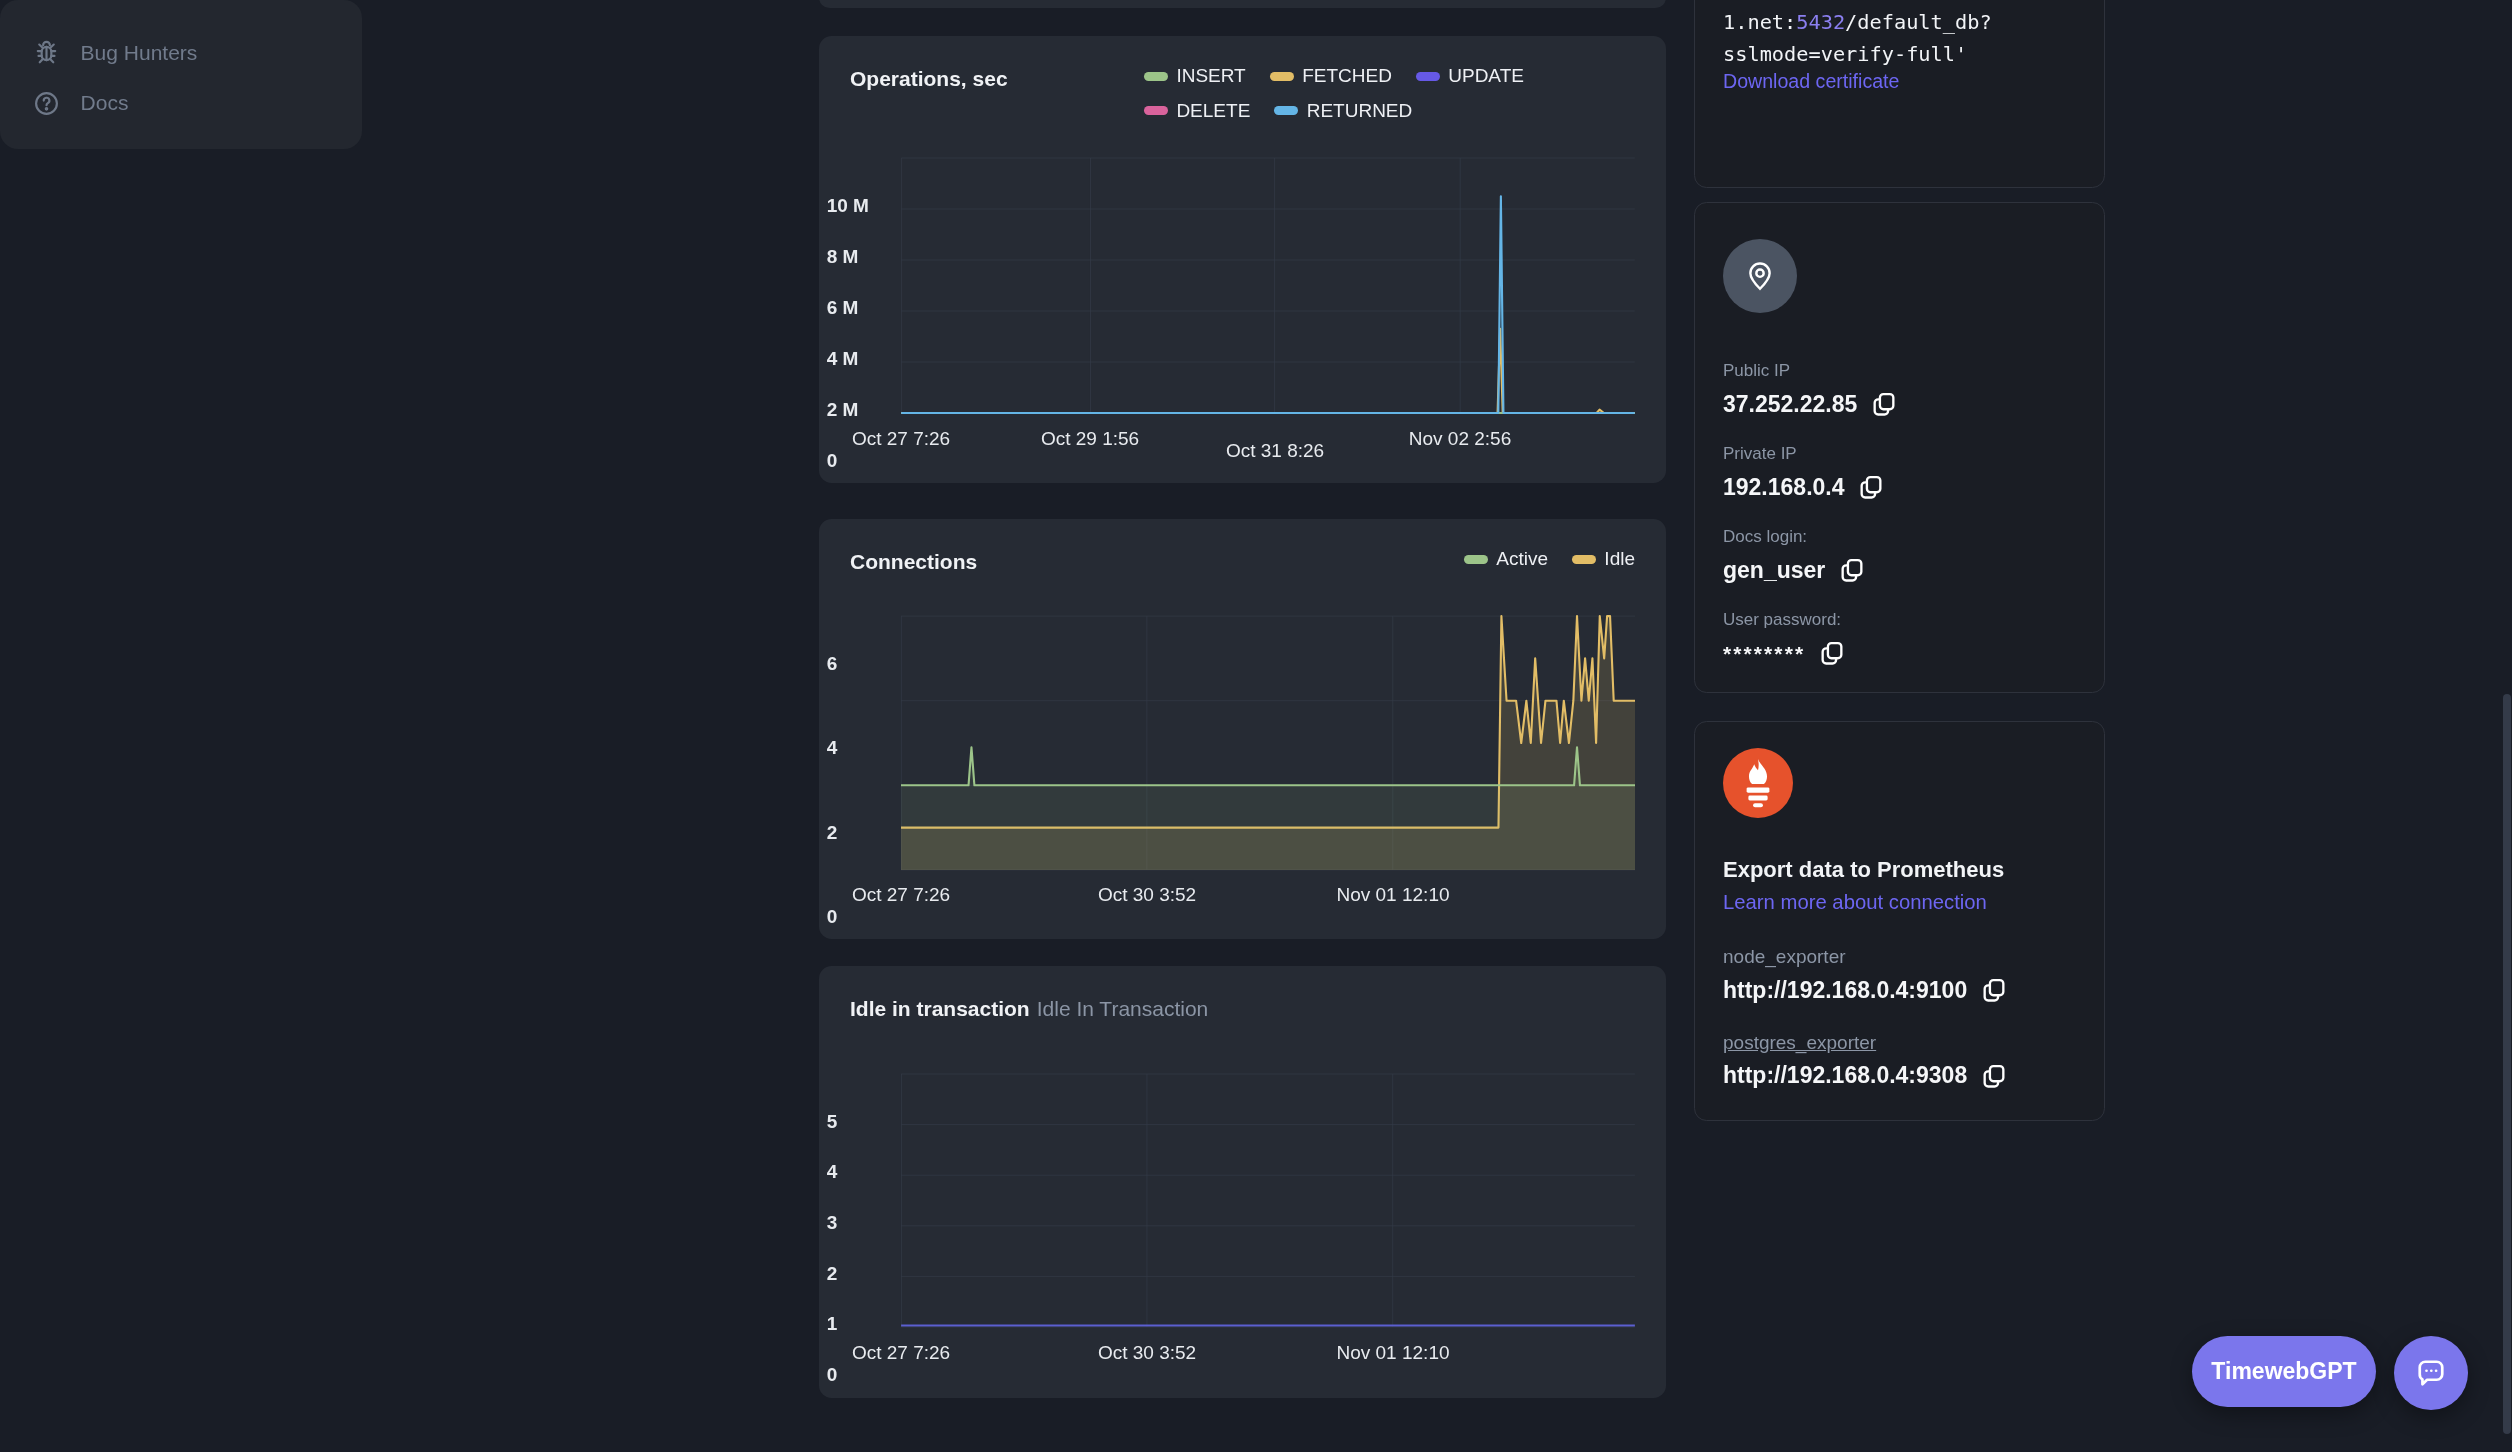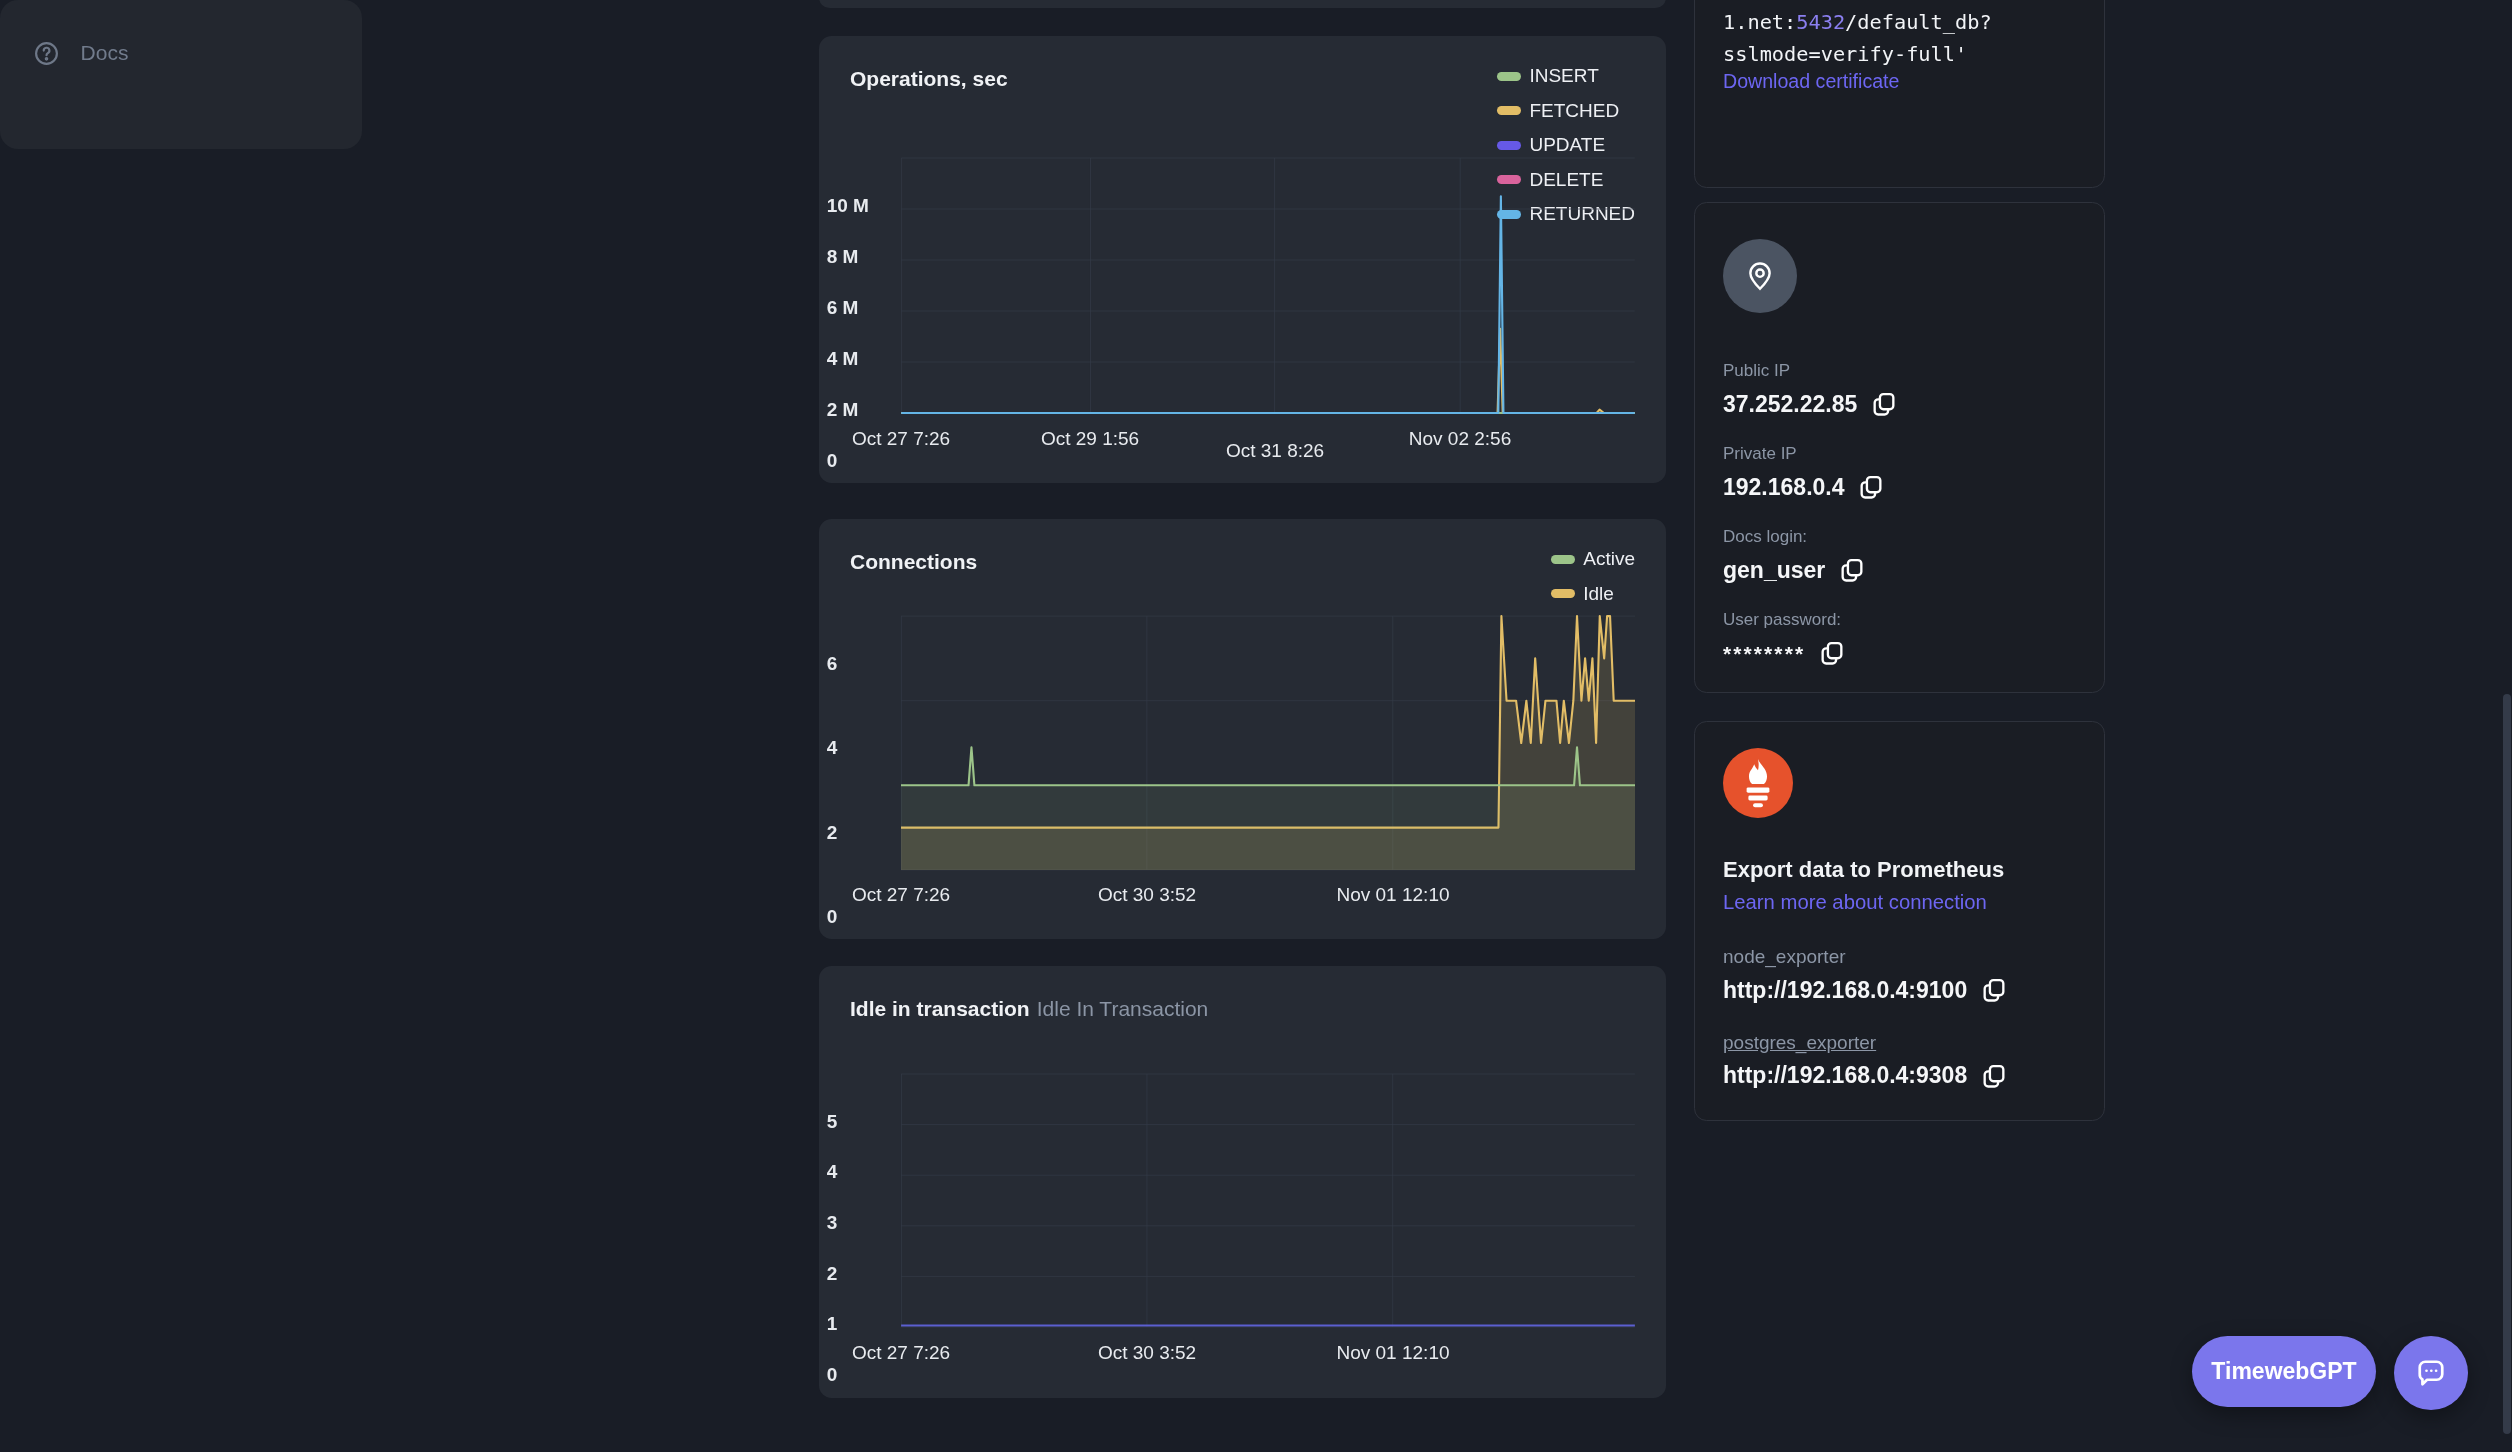--- a/index.html
+++ b/index.html
@@ -18,21 +18,21 @@
     background:#23272f; padding:28px 0 0 32px; overflow:hidden; }
   .side-row { display:flex; align-items:center; height:50px; gap:19.6px; color:#717b8c; font-size:21px; cursor:pointer; }
   .side-row svg { width:29px; height:29px; flex:none; }
 
   
   .top-sliver { left:819px; top:-12.6px; width:847px; height:21px; }
   .chart-panel { left:819px; width:847px; }
   .chart-title { position:absolute; left:31px; top:31px; font-size:21px; font-weight:700; color:#f0f2f5; white-space:nowrap; }
   .chart-title .sub { font-weight:400; color:#8b95a5; margin-left:7px; }
   .legend { position:absolute; right:31px; top:29px; display:flex; flex-wrap:wrap; justify-content:flex-start;
-    column-gap:24px; row-gap:12.6px; max-width:491px;flex-direction:column; }
+    column-gap:24px; row-gap:12.6px; max-width:491px; }
   .legend-item { display:flex; align-items:center; gap:8.4px; font-size:19px; color:#eef0f4; }
   .legend-chip { width:24px; height:9px; border-radius:4.9px; flex:none; }
   .y-label { position:absolute; width:67px; text-align:left; font-size:19px; font-weight:700; color:#e8ebef; line-height:22.4px;margin-top:48px; }
   .x-label { position:absolute; transform:translateX(-50%); font-size:19px; font-weight:500; color:#e8ebef; white-space:nowrap; line-height:24px; }
 
   
   .conn-panel { left:1694px; top:-31px; width:411px; height:219px; padding:36px 25px 0 28px; }
   .code { font-family:"DejaVu Sans Mono", monospace; font-size:20.3px; line-height:32px; color:#f2f4f7; white-space:nowrap; }
   .code .port { color:#8b7ff0; }
   .note { margin-top:27px; font-size:19px; line-height:27px; color:#97a1b1; max-width:329px; }
@@ -65,20 +65,28 @@
     background:#7b76ec; display:flex; align-items:center; justify-content:center; cursor:pointer;
     box-shadow:0 7px 21px rgba(0,0,0,.35); }
   .chat-btn svg { width:36px; height:36px; }
 
   .scroll-thumb { position:absolute; left:2503px; top:694px; width:7.7px; height:740px; border-radius:4.2px; background:#343b49; }
 </style>
 </head>
 <body>
 
 <div class="sidebar-panel">
+  <div class="side-row">
+    <svg viewBox="0 0 24 24" fill="none" stroke="#6e7888" stroke-width="1.8" stroke-linecap="round">
+      <path d="M9.2 5.2a2.8 2.8 0 0 1 5.6 0"></path>
+      <rect x="8" y="6.5" width="8" height="11" rx="4"></rect>
+      <path d="M12 6.5v11M8 10H4.8M8 14H5.4M16 10h3.2M16 14h2.6M8.6 7 6 4.6M15.4 7 18 4.6M8.6 17l-2.2 2.3M15.4 17l2.2 2.3"></path>
+    </svg>
+    <span>Bug Hunters</span>
+  </div>
   <div class="side-row">
     <svg viewBox="0 0 24 24" fill="none" stroke="#6e7888" stroke-width="1.8" stroke-linecap="round">
       <circle cx="12" cy="12" r="8.6"></circle>
       <path d="M9.7 9.6a2.35 2.35 0 1 1 3.3 2.15c-.8.37-1 .95-1 1.65"></path>
       <circle cx="12" cy="16.4" r="0.6" fill="#6e7888"></circle>
     </svg>
     <span>Docs</span>
   </div>
 </div>
 

